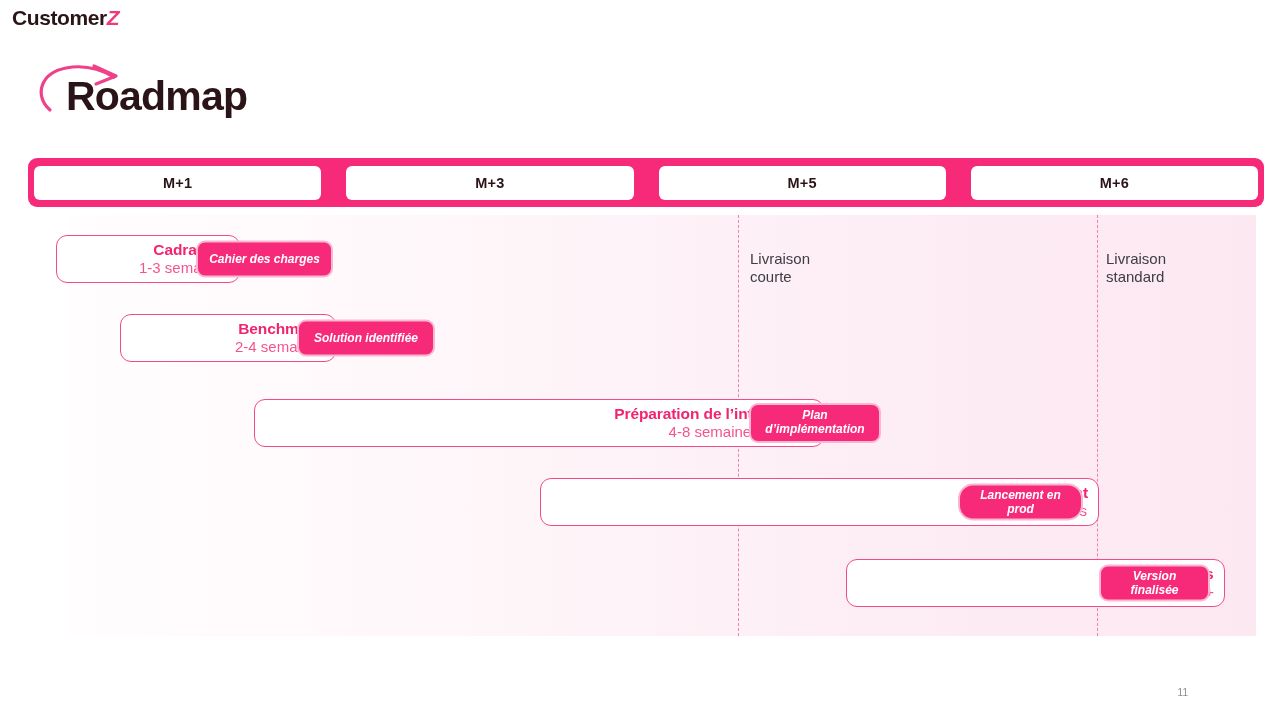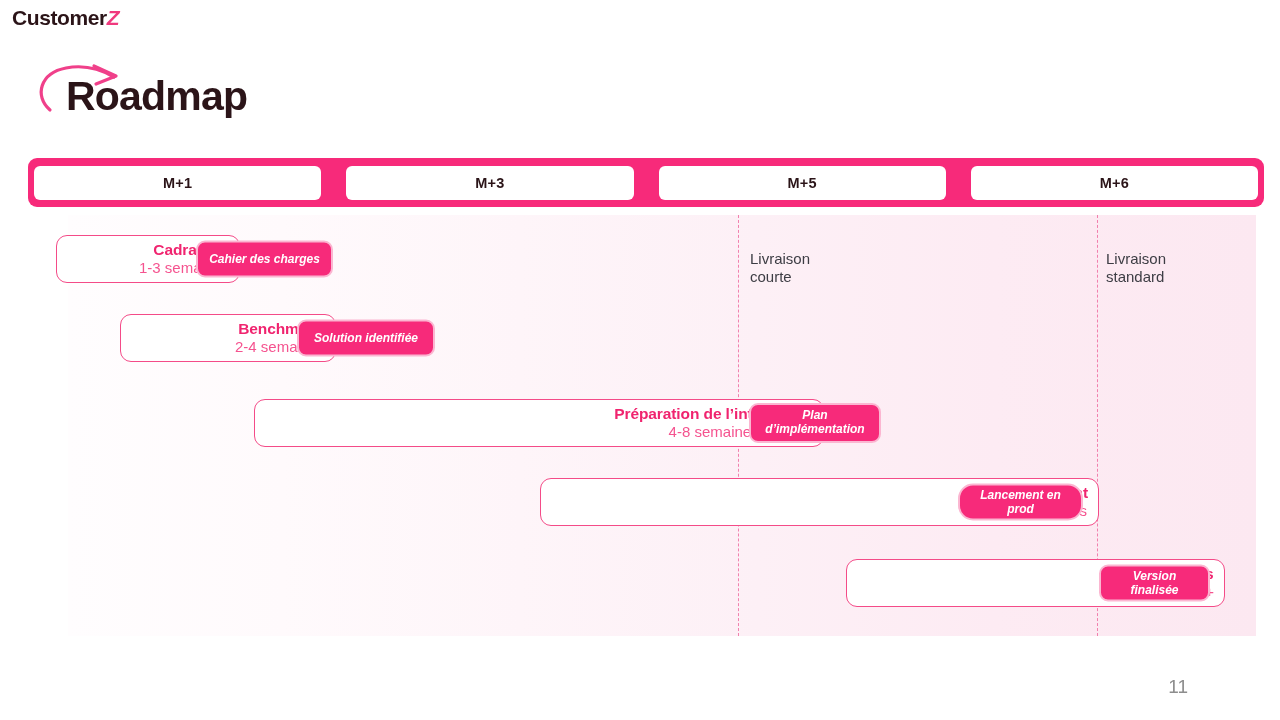--- a/index.html
+++ b/index.html
@@ -196,21 +196,21 @@
   #badge-benchmark     { left: 177px; width: 138px; height: 37px; }
   #badge-preparation   { left: 495px; width: 132px; height: 40px; }
   #badge-deploiement   { left: 418px; width: 125px; height: 37px; border-radius: 15px; }
   #badge-ameliorations { left: 253px; width: 111px; height: 37px; }
 
   
   #page-number {
     position: absolute;
     right: 92px;
     bottom: 22px;
-    font-size: 19px;
+    font-size: 10px;
     color: #8d8d8d;
   }
 </style>
 </head>
 <body>
 
 <div id="brand-logo"><span>Customer</span><span class="brand-accent">Z</span></div>
 
 <div id="page-title-wrap">
   <svg id="title-arrow" viewBox="0 0 120 56" fill="none">

